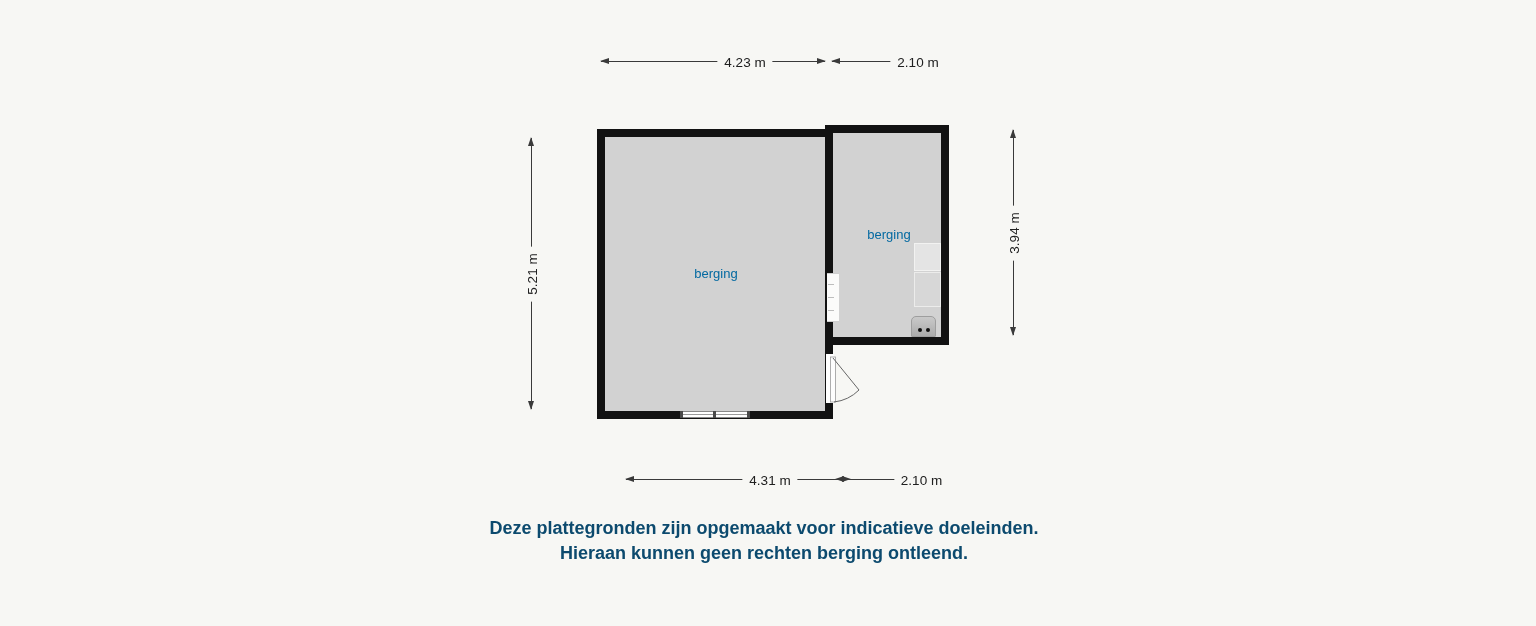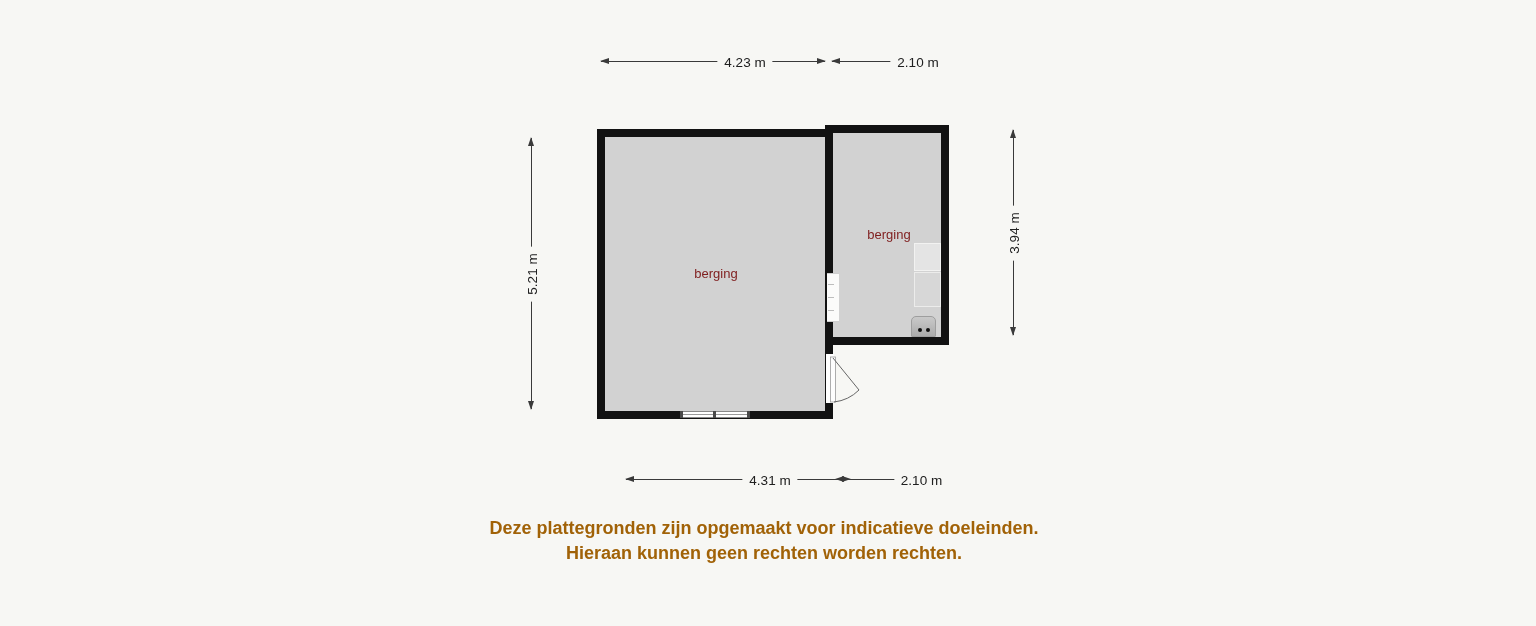--- a/index.html
+++ b/index.html
@@ -8,21 +8,21 @@
     background:var(--page_bg,#f7f7f4);
     font-family:"Liberation Sans", sans-serif;
   }
   .abs{position:absolute;box-sizing:border-box;}
 
   
   .room{position:absolute;box-sizing:border-box;border:8px solid var(--wall,#121212);background:var(--floor,#d2d2d2);}
   .room-left{left:597px;top:129px;width:236px;height:290px;}
   .room-right{left:825px;top:125px;width:124px;height:220px;}
 
-  .room-label{position:absolute;font-size:13px;color:#7f1d1d;text-align:center;line-height:14px;}
+  .room-label{position:absolute;font-size:13px;color:#0369a1;text-align:center;line-height:14px;}
   .room-label.l1{left:616px;top:267px;width:200px;}
   .room-label.l2{left:834px;top:228px;width:110px;}
 
   
   .opening-inner{left:827px;top:273px;width:12px;height:49px;background:#fbfbfa;
     border-top:1px solid #cfcfcf;border-bottom:1px solid #cfcfcf;}
   .opening-inner .dash{position:absolute;left:1px;width:6px;height:1px;background:#bdbdbd;}
   .opening-inner .d1{top:10px}.opening-inner .d2{top:23px}.opening-inner .d3{top:36px}
 
   
@@ -64,21 +64,21 @@
 
   .dim-top-1{left:600px;top:55px;width:226px;}
   .dim-top-2{left:831px;top:55px;width:110px;}
   .dim-bottom-1{left:625px;top:473px;width:226px;}
   .dim-bottom-2{left:835px;top:473px;width:109px;}
   .dim-left{left:525px;top:137px;height:273px;}
   .dim-right{left:1007px;top:129px;height:207px;}
 
   
   .disclaimer{position:absolute;left:0;right:8px;top:516px;text-align:center;
-    font-weight:bold;font-size:18px;line-height:25px;color:#a16207;}
+    font-weight:bold;font-size:18px;line-height:25px;color:#0c4a6e;}
 </style>
 </head>
 <body>
 
 <div class="abs" style="left:0;top:0;width:1536px;height:626px;">
 
   <div class="room room-left"></div>
   <div class="room room-right"></div>
 
   <div class="abs opening-inner">
@@ -144,16 +144,16 @@
   </div>
   <div class="dim-v dim-right">
     <div class="dline"></div>
     <div class="ar-t"></div>
     <div class="ar-b"></div>
     <span class="dlabel-v">3.94 m</span>
   </div>
 
   <div class="disclaimer">
     <div>Deze plattegronden zijn opgemaakt voor indicatieve doeleinden.</div>
-    <div>Hieraan kunnen geen rechten worden rechten.</div>
+    <div>Hieraan kunnen geen rechten berging ontleend.</div>
   </div>
 
 </div>
 
 </body></html>

